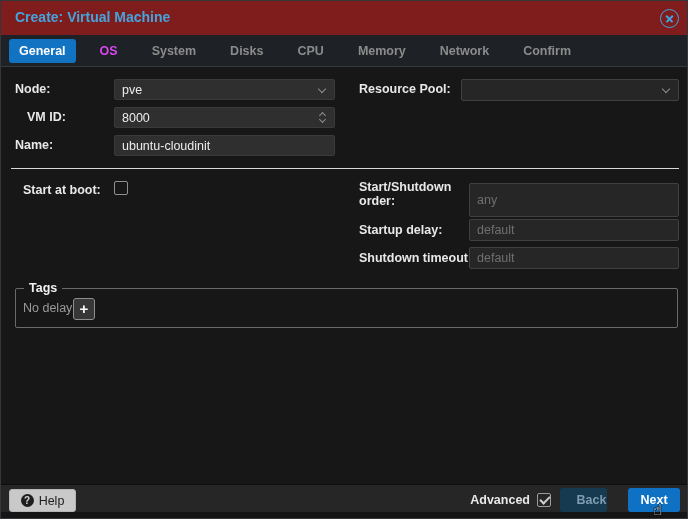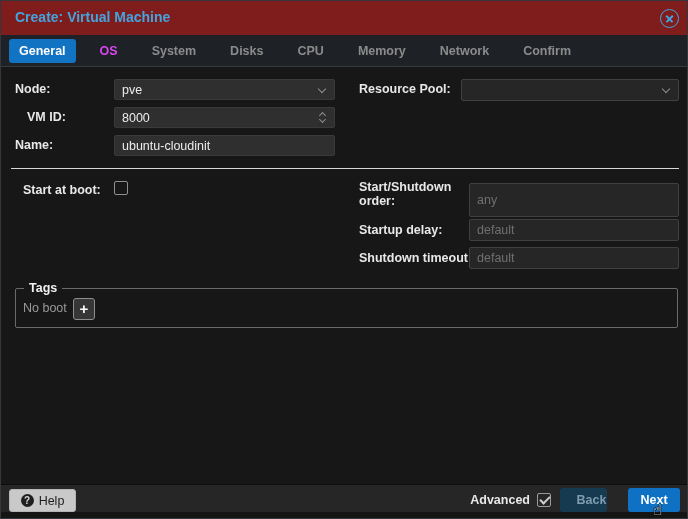--- a/index.html
+++ b/index.html
@@ -154,21 +154,21 @@
       <input type="text" class="noicon" placeholder="default" style="">
     </div>
 
     <span class="flabel" style="left:358px; top:184px;">Shutdown timeout:</span>
     <div class="fieldbox empty" style="left:468px; top:180px; width:210px; height:22px;">
       <input type="text" class="noicon" placeholder="default" style="">
     </div>
 
     <div class="tagsbox">
       <span class="legend">Tags</span>
-      <span class="notags">No boot</span>
+      <span class="notags">No delay</span>
       <span class="addtag">+</span>
     </div>
 
   </div>
 
   <div class="footer">
     <div class="btn-help">
       <span class="qicon">?</span>
       <span class="lbl">Help</span>
     </div>

